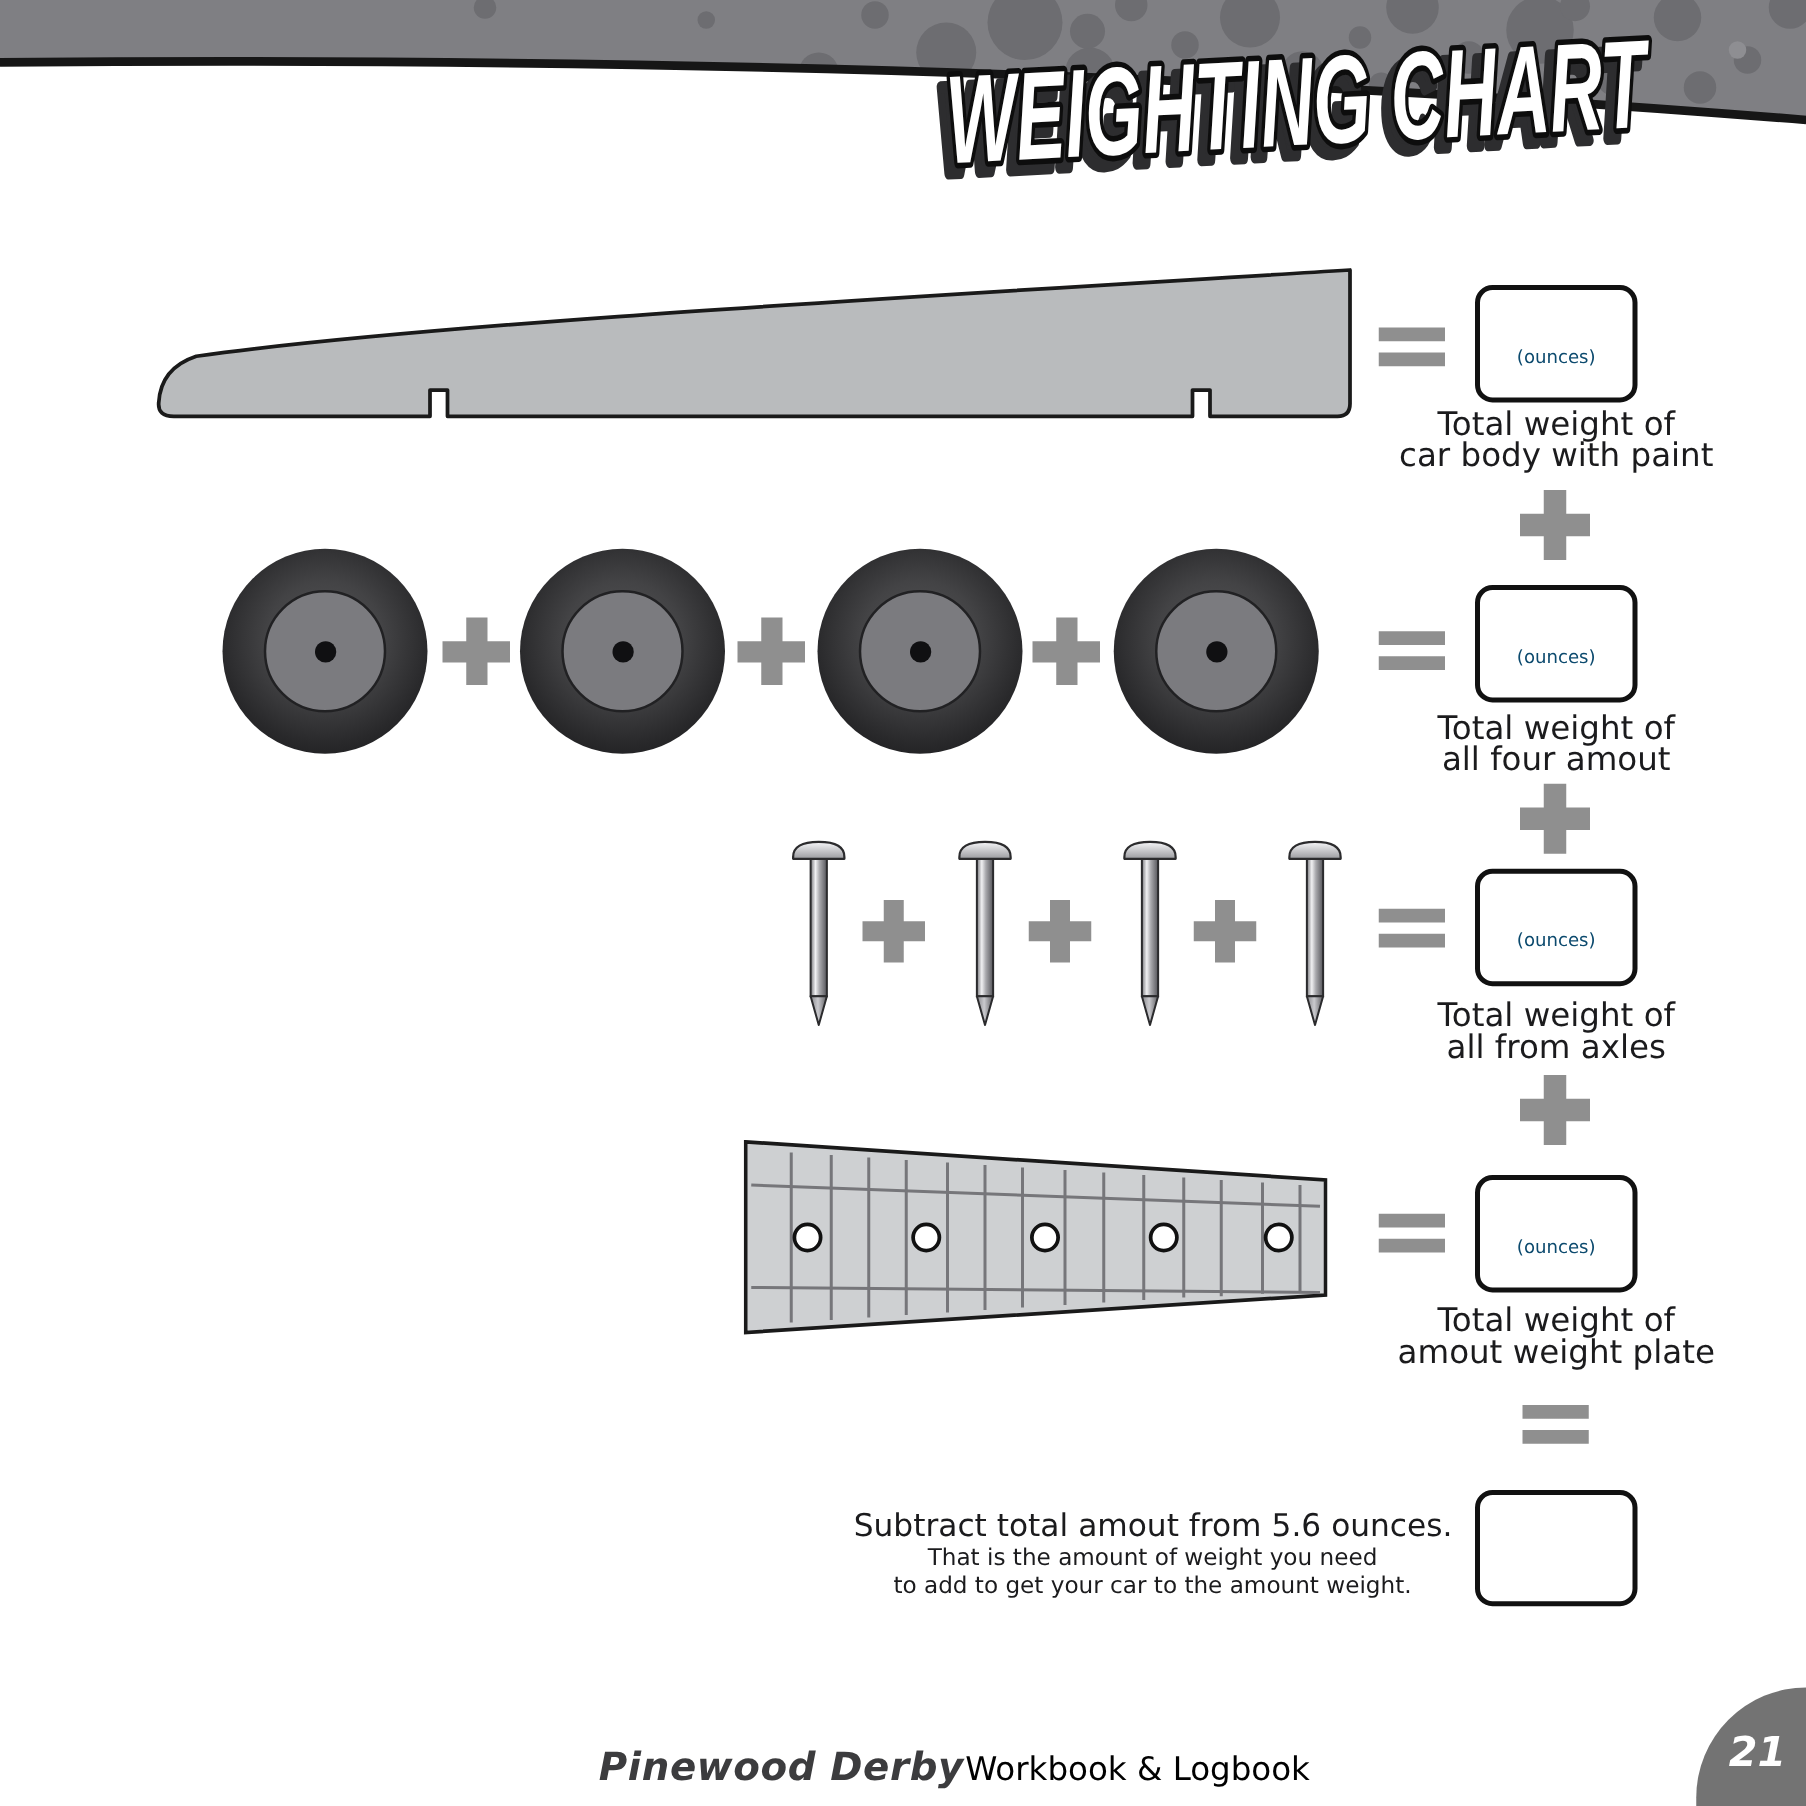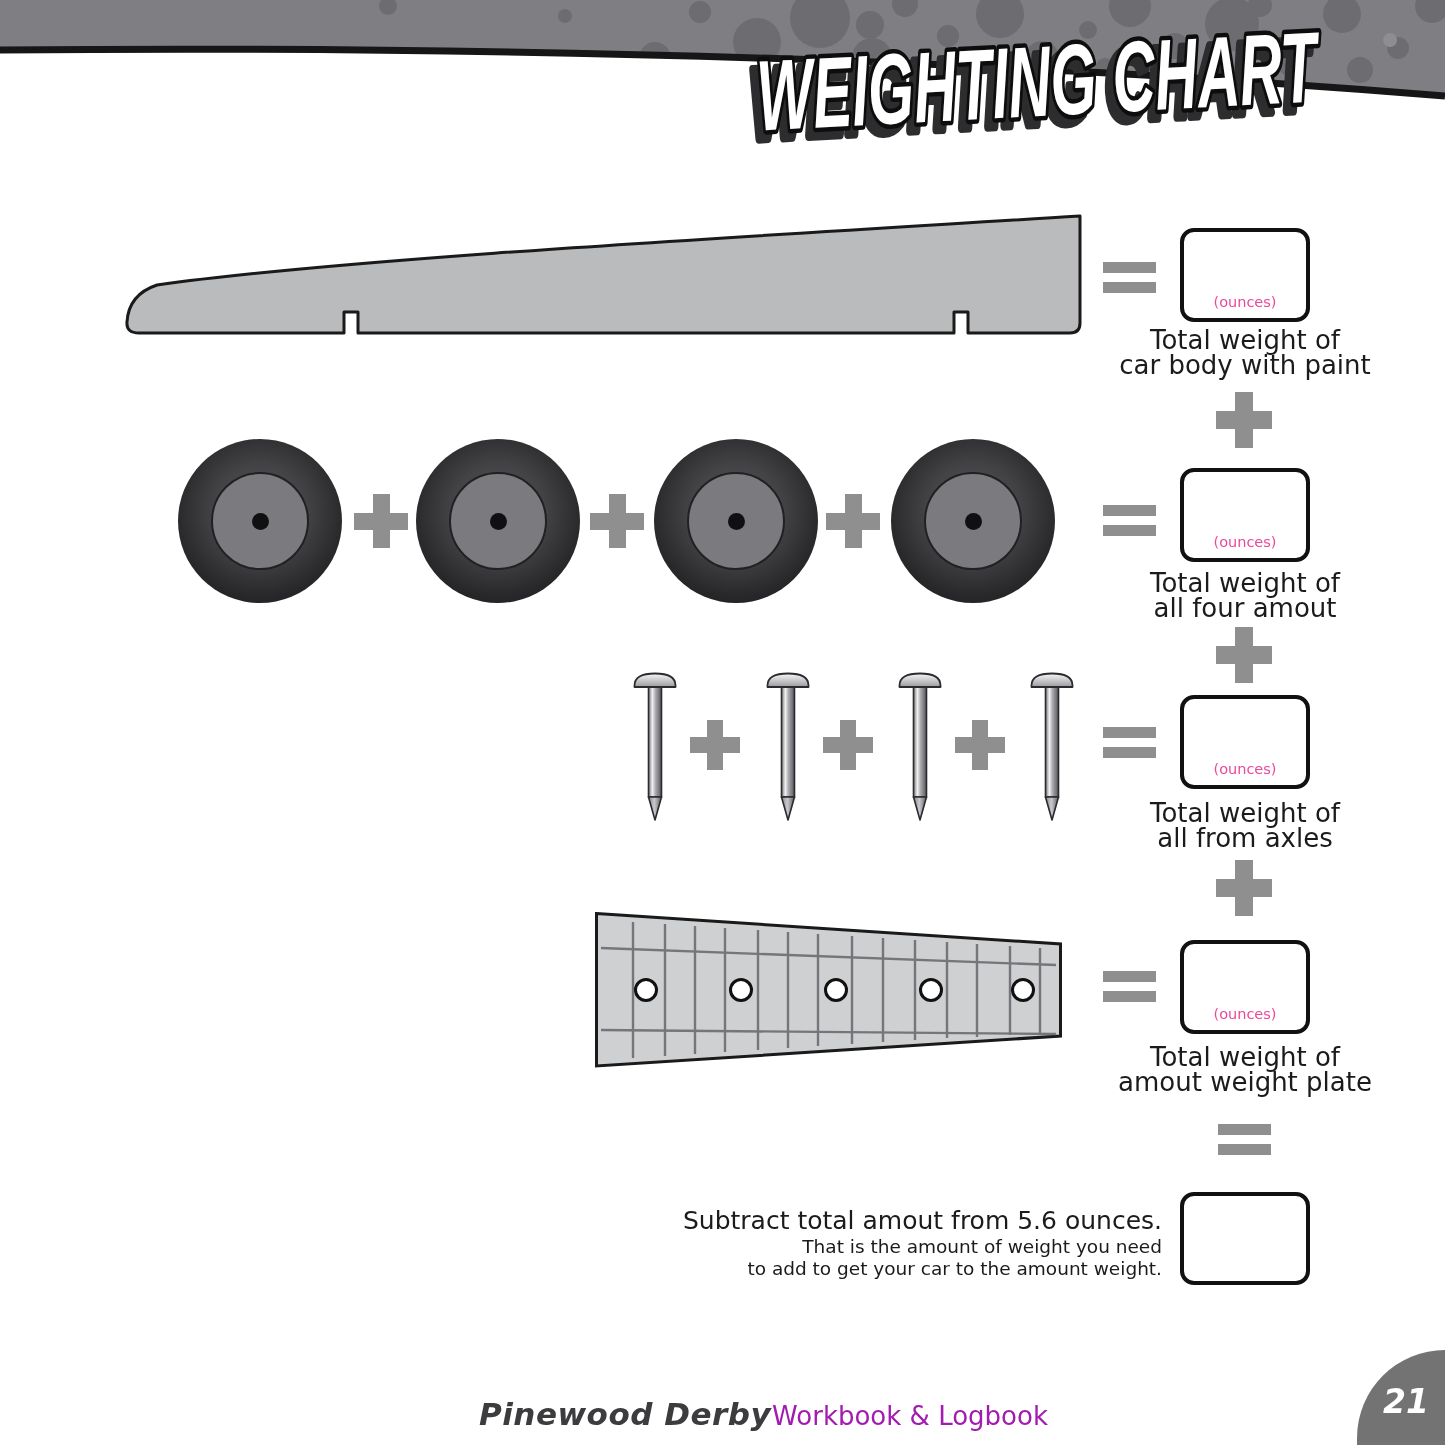--- a/index.html
+++ b/index.html
@@ -12,40 +12,40 @@
     background-image:linear-gradient(#8f8f8f,#8f8f8f),linear-gradient(#8f8f8f,#8f8f8f);
     background-size:100% 11px,100% 11px;background-position:0 0,0 20px;}
   .plus{width:56px;height:56px;background-repeat:no-repeat;
     background-image:linear-gradient(#8f8f8f,#8f8f8f),linear-gradient(#8f8f8f,#8f8f8f);
     background-size:100% 18px,18px 100%;background-position:center center,center center;}
   .plus.mid{width:54px;height:54px;background-size:100% 17px,17px 100%;}
   .plus.small{width:50px;height:50px;background-size:100% 16px,16px 100%;}
 
   
   .wbox{width:130px;height:94px;background:#ffffff;border:4px solid #111;border-radius:14px;box-sizing:border-box;}
-  .ounces{position:absolute;left:0;right:0;bottom:8px;text-align:center;font-size:14.5px;color:#ec4899;}
+  .ounces{position:absolute;left:0;right:0;bottom:24px;text-align:center;font-size:14.5px;color:#0c4a6e;}
 
   .caption{width:280px;text-align:center;font-size:26px;line-height:25px;color:#1b1b1d;}
 
   
   .wheel{width:164px;height:164px;border-radius:50%;
     background:radial-gradient(circle at 50% 44%,#565658 0%,#434345 38%,#29292b 68%,#151517 96%);}
   .hub{position:absolute;left:33px;top:33px;width:98px;height:98px;border-radius:50%;
     background:#7b7b7f;border:2.5px solid #212123;box-sizing:border-box;}
   .hubdot{position:absolute;left:50%;top:50%;width:17px;height:17px;margin:-8.5px 0 0 -8.5px;border-radius:50%;background:#101012;}
 
   
   .note{text-align:right;color:#1b1b1d;}
   .note .big{font-size:25px;line-height:30px;}
-  .note .sm{font-size:18.5px;line-height:22px;}
+  .note .sm{font-size:18.5px;line-height:22px;text-align:center;}
 
   
   .footer{display:flex;align-items:baseline;gap:1px;}
   .brand{font-size:31px;font-weight:bold;font-style:italic;color:#3c3c3e;letter-spacing:.5px;}
-  .subtitle{font-size:26px;color:#a21caf;}
+  .subtitle{font-size:26px;color:#000000;}
   .pagebump{right:0;bottom:0;width:88px;height:95px;background:#737373;border-radius:90px 0 0 0;}
   .pagenum{position:absolute;right:16px;top:32px;font-size:33px;font-weight:bold;font-style:italic;color:#ffffff;}
 </style>
 </head>
 <body>
 
 <div id="page">
 
   <svg class="abs" style="left:0;top:0;" width="1445" height="130" viewBox="0 0 1445 130">
     <defs>

